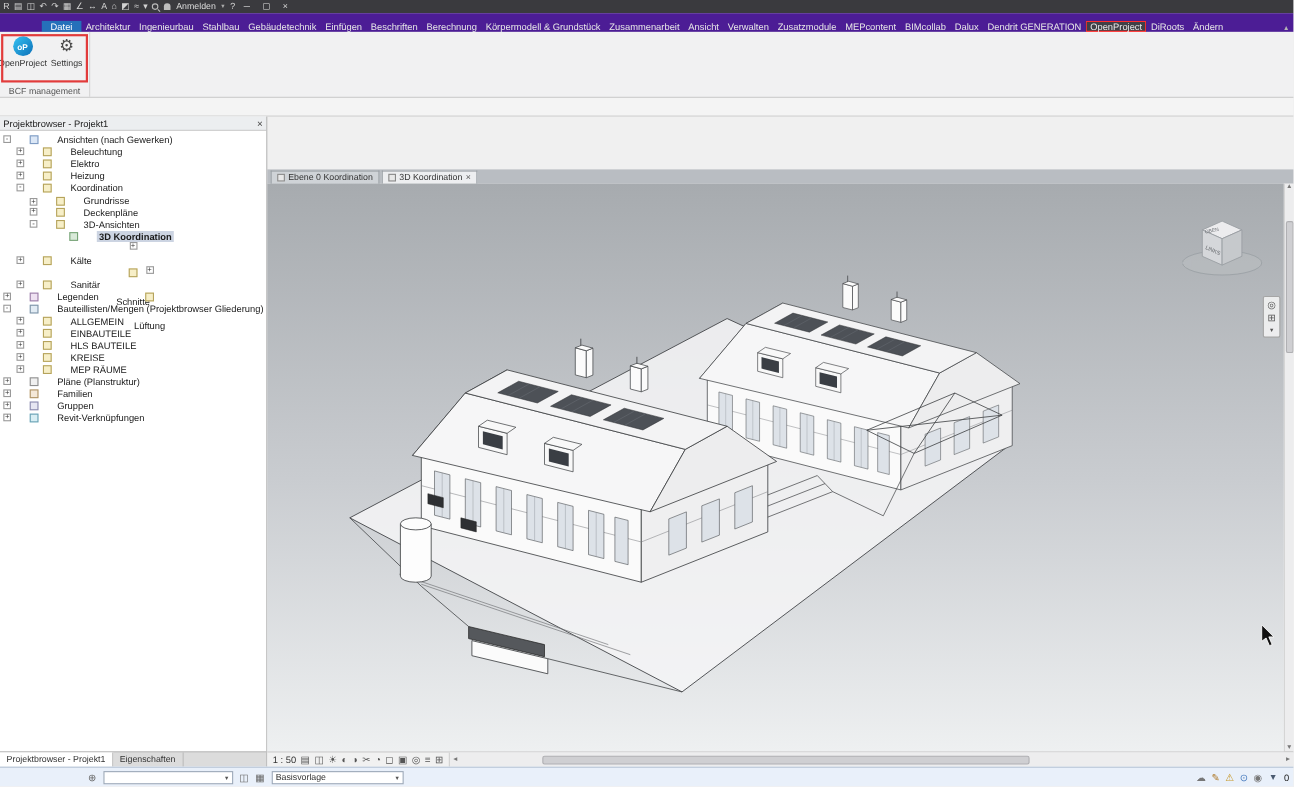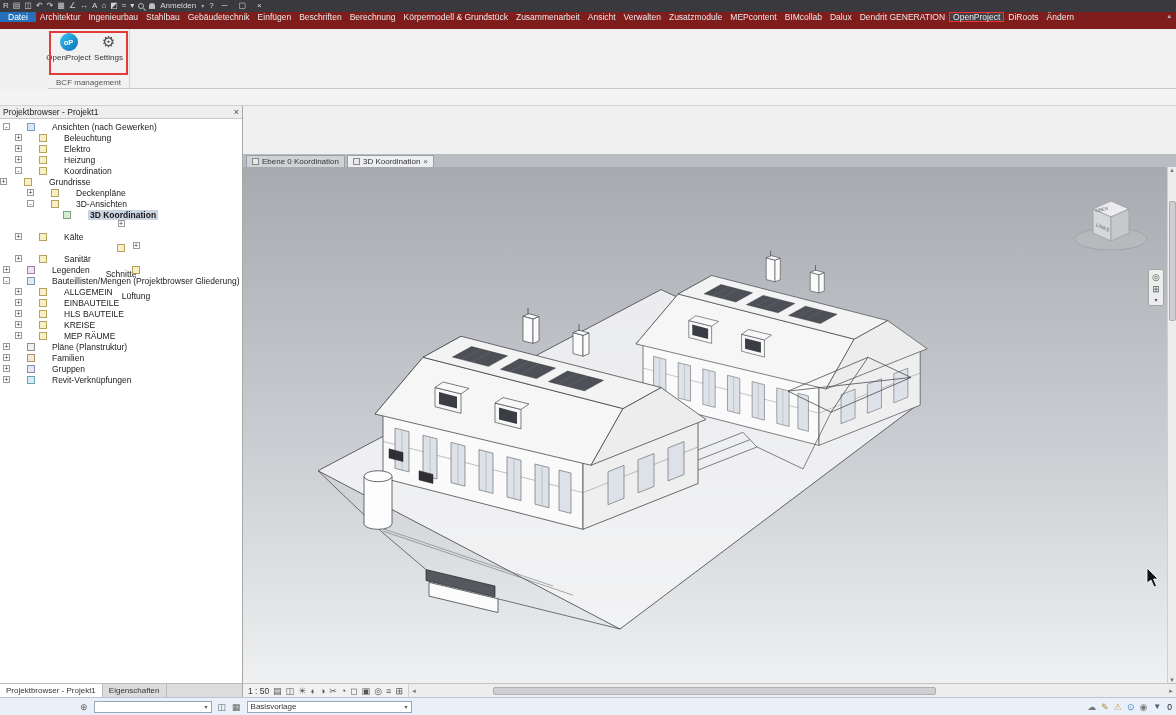--- a/index.html
+++ b/index.html
@@ -15,30 +15,30 @@
 .title-right{display:flex;align-items:center;gap:5px;}
 .mag{width:6px;height:6px;border:1px solid #bbb;border-radius:50%;position:relative;display:inline-block;}
 .mag:after{content:"";position:absolute;width:3px;height:1px;background:#bbb;transform:rotate(45deg);left:4px;top:5px;}
 .person{width:6px;height:6px;border-radius:50% 50% 0 0;background:#bdbdbd;display:inline-block;}
 .signin{color:#dcdcdc;}
 .caret{font-size:6px;color:#aaa;}
 .helpbtn{font-size:8px;color:#ddd;}
 .win-btn{font-size:8px;color:#ddd;padding:0 3px;cursor:default;}
 
 
-.tabrow{height:17px;background:#7f1d1d;display:flex;align-items:flex-start;font-size:8.5px;color:#e8e8e8;flex:none;}
+.tabrow{height:17px;background:#4c1d95;display:flex;align-items:flex-end;font-size:8.5px;color:#e8e8e8;flex:none;padding-left:38px;}
 .file-tab{background:#2570ba;color:#fff;display:flex;align-items:center;padding:0 8px;}
 .tabs{display:flex;}
 .ribbon-tab{display:flex;align-items:center;padding:0 4px;white-space:nowrap;cursor:default;}
 .ribbon-tab.active{background:#404046;}
 .ribbon-tab.highlighted{box-shadow:inset 0 0 0 1px #ff2d2d;}
 .tabrow-right{margin-left:auto;display:flex;align-items:center;padding-right:5px;color:#b5b5b5;font-size:7px;}
 
 
-.ribbon{height:60px;background:#f1f1f2;border-bottom:1px solid #c9c9c9;display:flex;flex:none;margin-left:48px;}
+.ribbon{height:60px;background:#f1f1f2;border-bottom:1px solid #c9c9c9;display:flex;flex:none;}
 .panel{width:82px;border-right:1px solid #d5d5d5;display:flex;flex-direction:column;position:relative;}
 .panel-buttons{flex:1;display:flex;justify-content:center;gap:6px;padding-top:4px;}
 .rb-button{width:34px;display:flex;flex-direction:column;align-items:center;gap:2px;cursor:default;}
 .op-logo{width:18px;height:18px;border-radius:50%;background:linear-gradient(135deg,#36c3f2,#0b6fb8);color:#fff;font-size:7.5px;font-weight:bold;display:flex;align-items:center;justify-content:center;}
 .gear{font-size:15px;line-height:18px;color:#4a4a4a;}
 .rb-label{font-size:8px;color:#333;}
 .panel-label{height:11px;font-size:8px;color:#555;text-align:center;line-height:11px;}
 .annotation{position:absolute;left:1px;top:2px;width:79px;height:44px;border:2px solid #e23b3b;pointer-events:none;}
 
 
@@ -217,21 +217,21 @@
             <span class="tree-icon ic-folder"></span>
             <span class="tree-label">Heizung</span>
           </div>
 
           <div class="tree-row" style="padding-left: 15px;">
             <span class="toggle">-</span>
             <span class="tree-icon ic-folder"></span>
             <span class="tree-label">Koordination</span>
           </div>
 
-          <div class="tree-row" style="">
+          <div class="tree-row" style="padding-left: 27px; align-items: flex-end;">
             <span class="toggle">+</span>
             <span class="tree-icon ic-folder"></span>
             <span class="tree-label">Grundrisse</span>
           </div>
 
           <div class="tree-row" style="padding-left: 27px;">
             <span class="toggle">+</span>
             <span class="tree-icon ic-folder"></span>
             <span class="tree-label">Deckenpläne</span>
           </div>
@@ -498,21 +498,21 @@
 
   <div class="statusbar">
     <span class="sb-spacer"></span>
     <span class="sb-mini">⊕</span>
     <div class="sb-combo" style="width:118px">
       <span></span>
         <span class="arrow">▾</span>
     </div>
     <span class="sb-mini">◫</span>
     <span class="sb-mini">▦</span>
-    <div class="sb-combo" style="width:165px">
+    <div class="sb-combo" style="width:120px">
       <span>Basisvorlage</span>
         <span class="arrow">▾</span>
     </div>
     <span class="sb-flex"></span>
     <div class="sb-icons">
 
     <span class="sb-icon" style="color: rgb(119, 119, 119);">☁</span>
         <span class="sb-icon" style="color: rgb(176, 124, 46);">✎</span>
         <span class="sb-icon" style="color: rgb(199, 154, 46);">⚠</span>
         <span class="sb-icon" style="color: rgb(74, 125, 191);">⊙</span>

